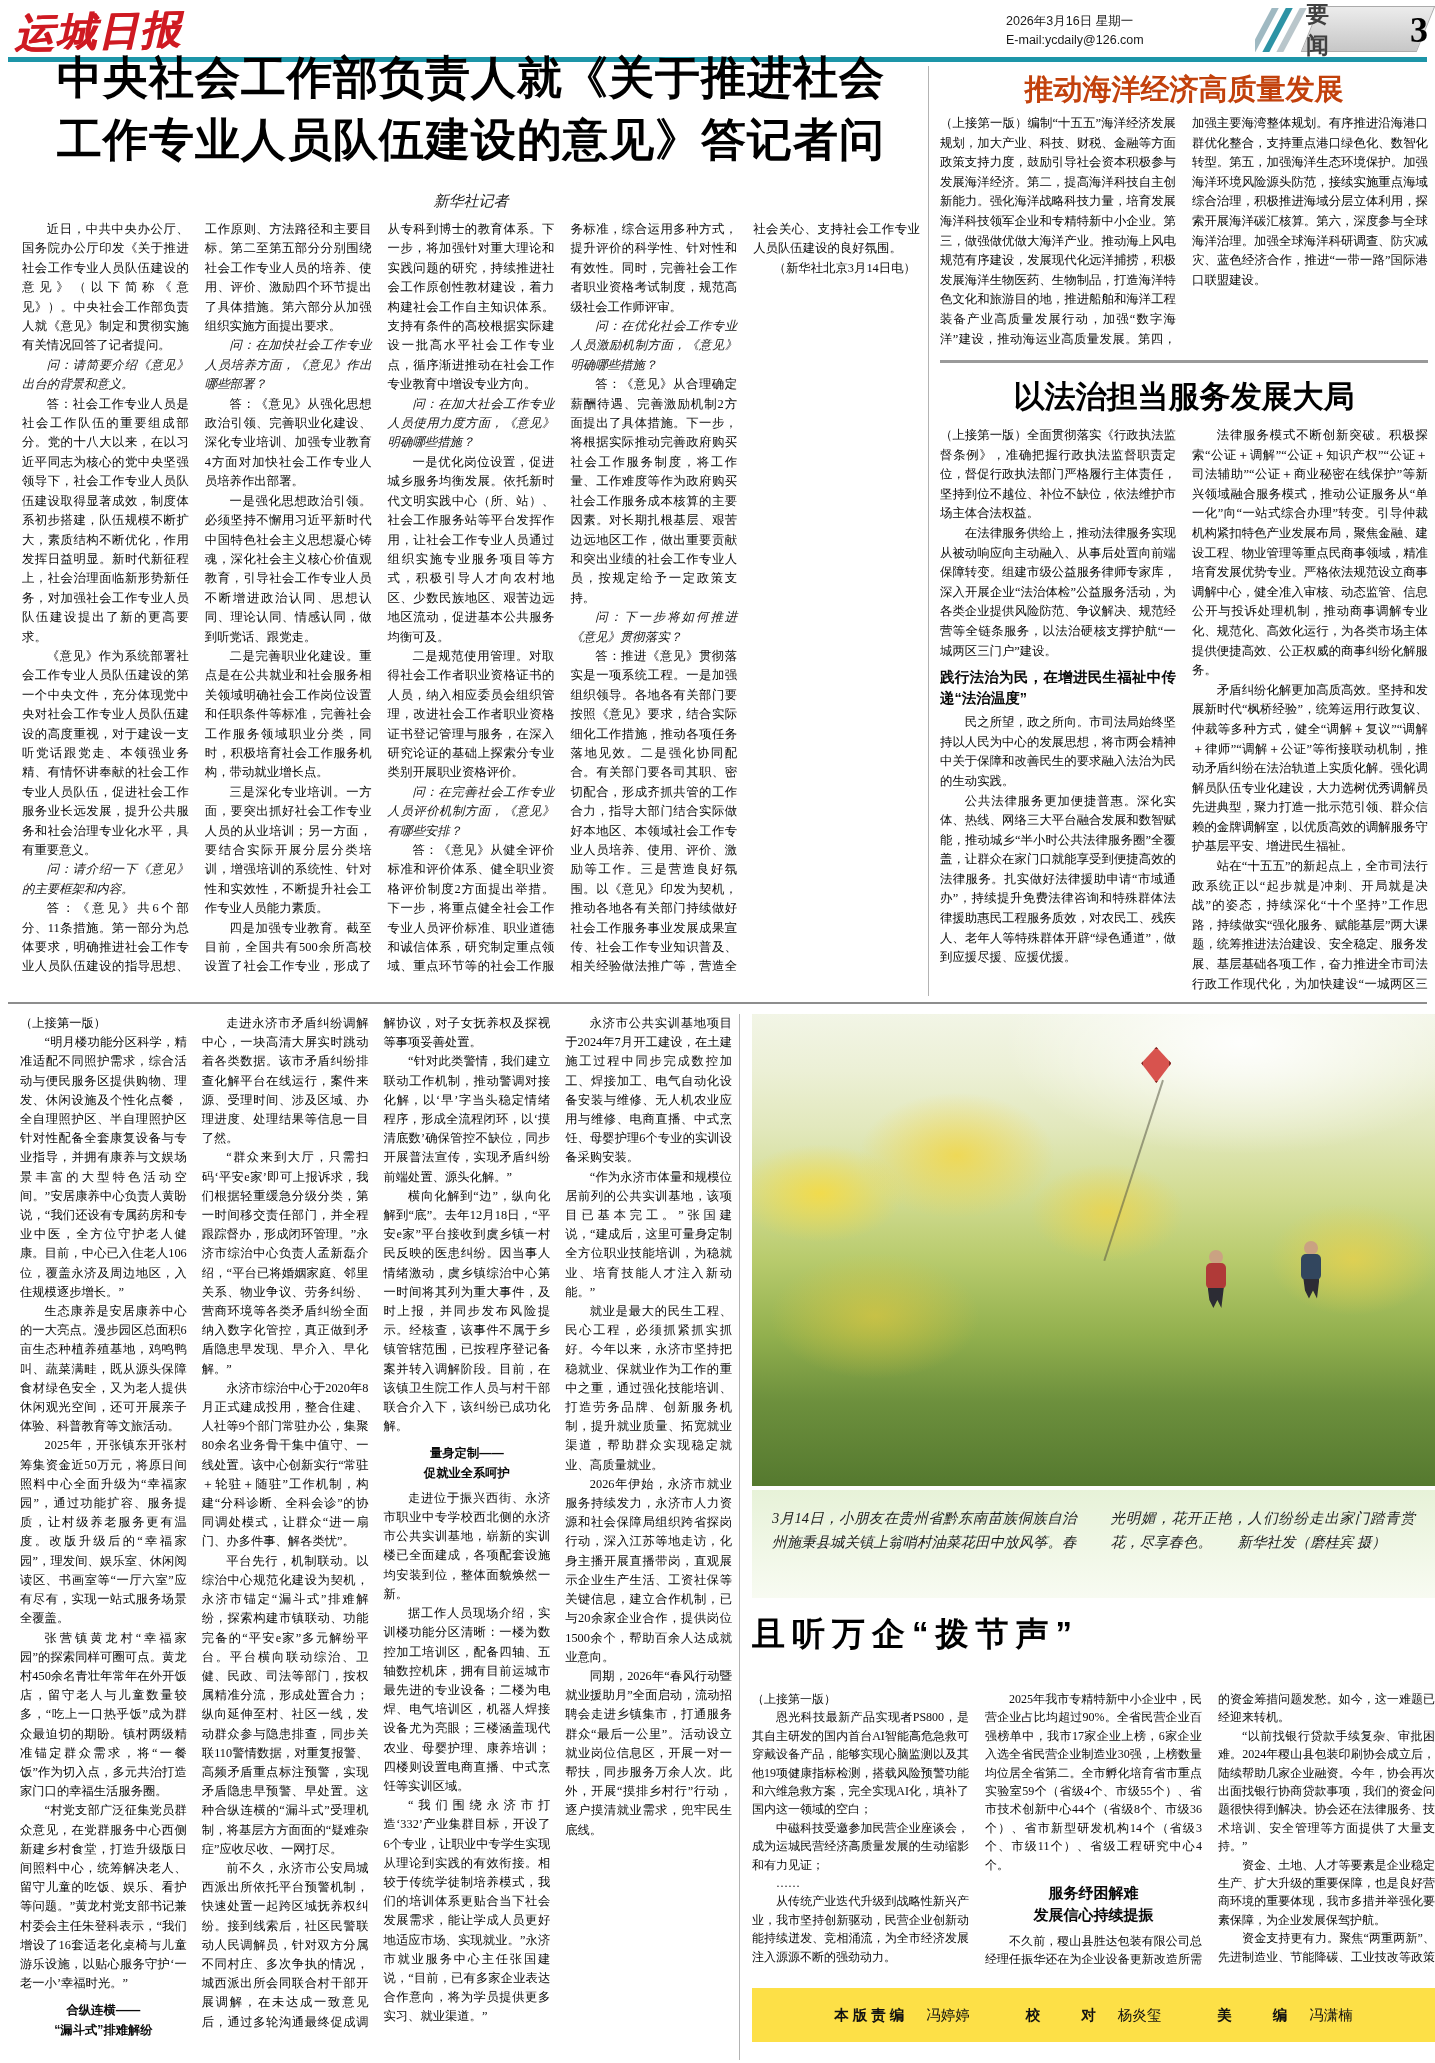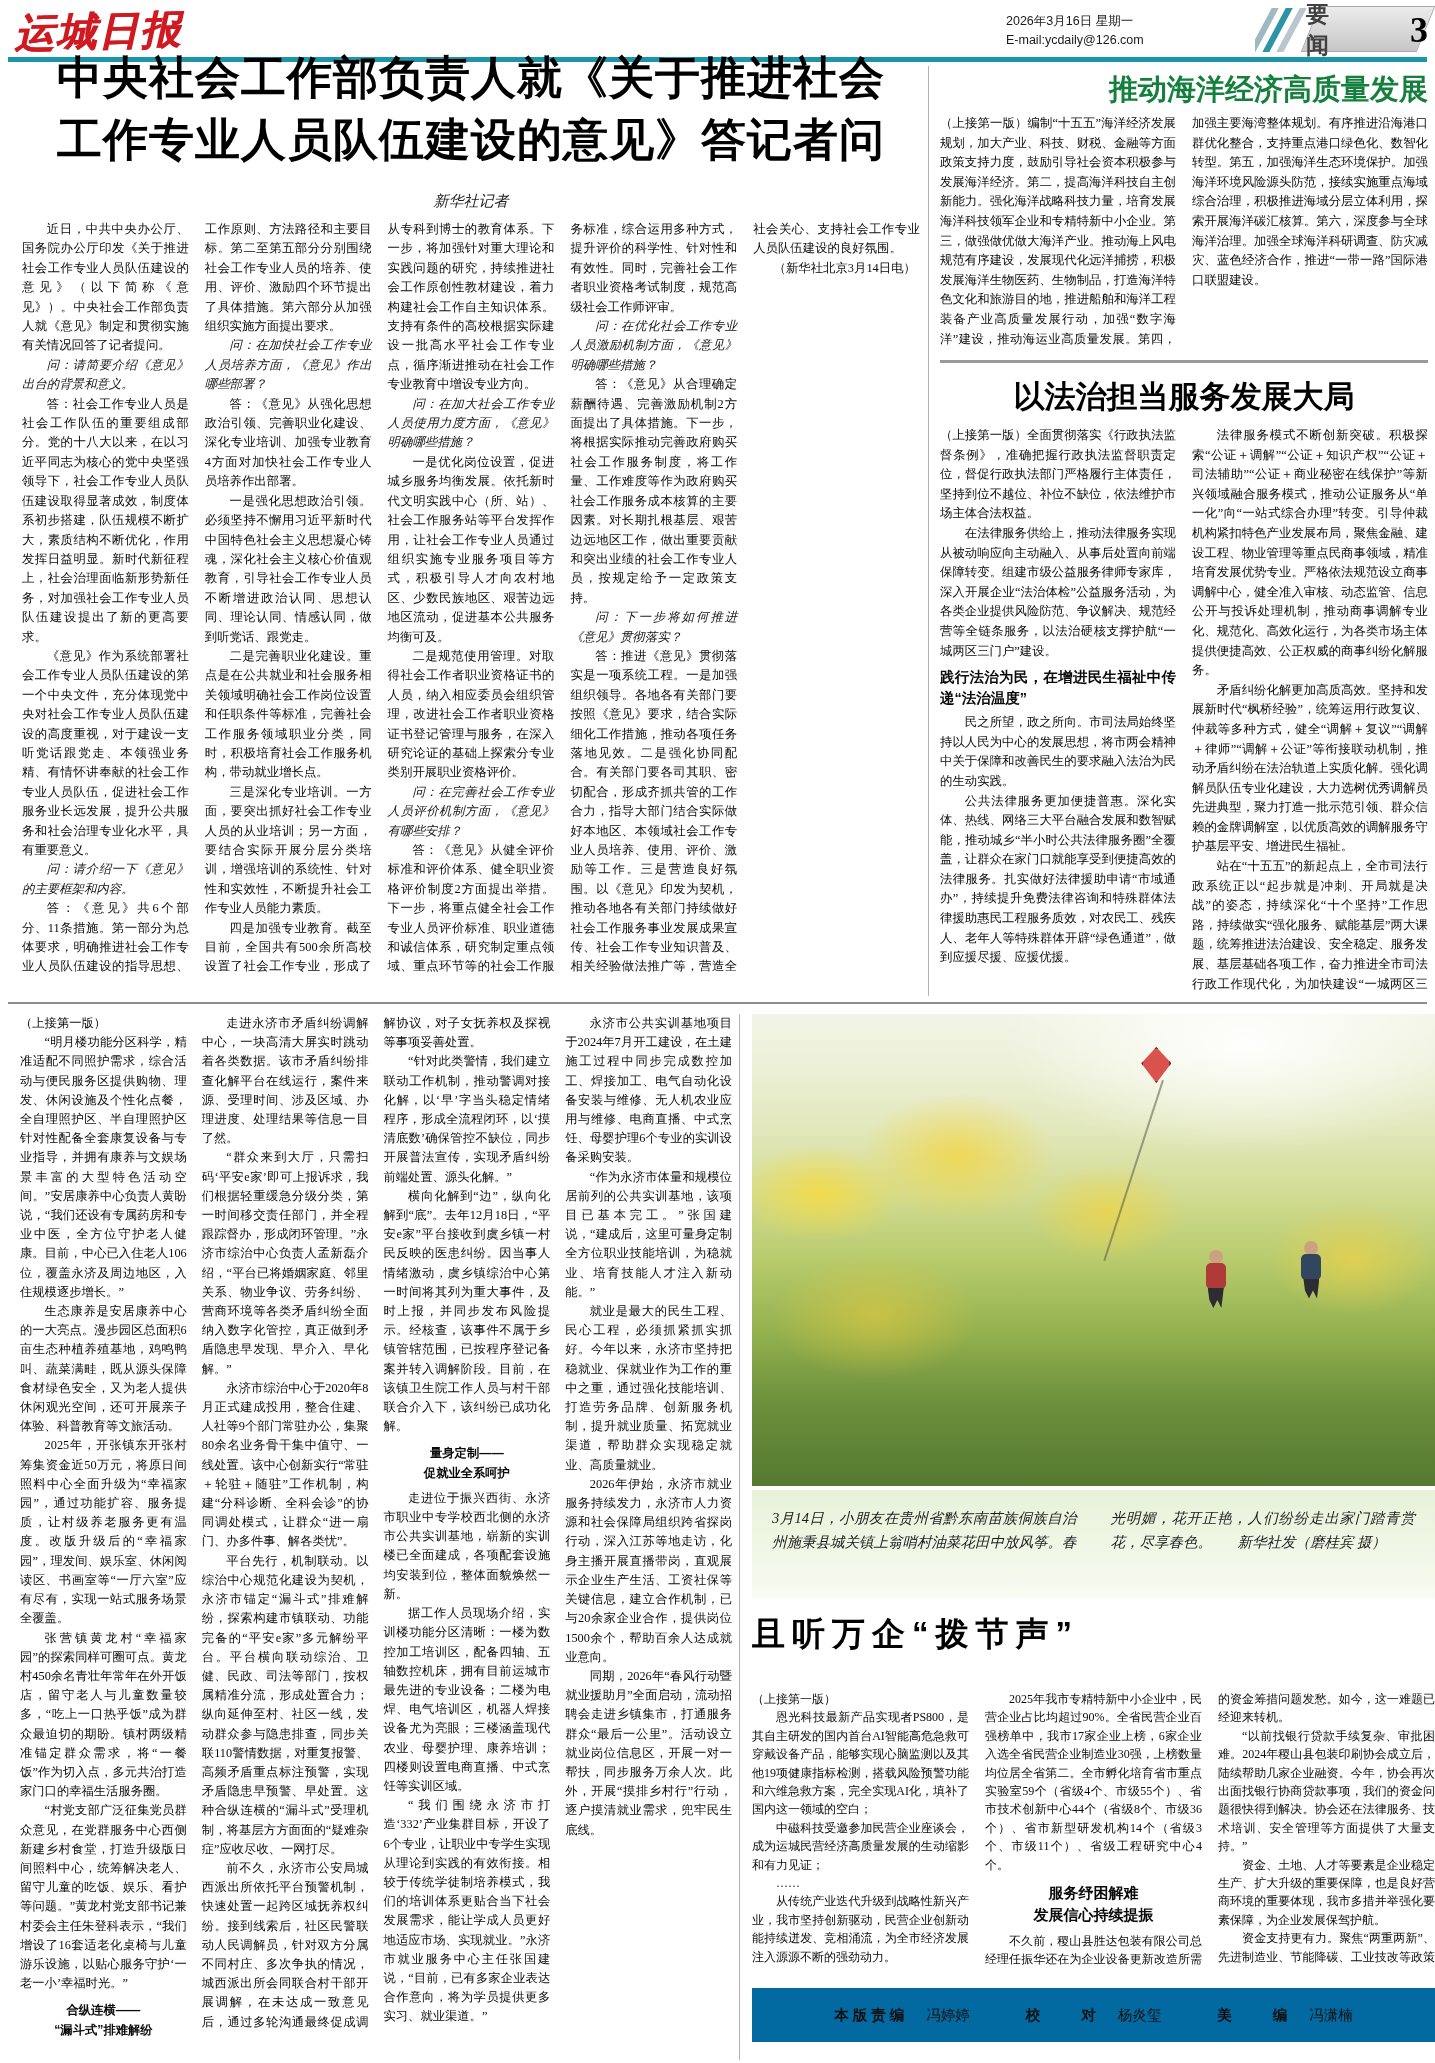--- a/index.html
+++ b/index.html
@@ -43,22 +43,22 @@
   .lead-headline{position:absolute;left:22px;top:47px;width:898px;text-align:center;
     font-family:"Liberation Sans","DejaVu Sans",sans-serif;font-weight:900;font-size:45px;
     line-height:62px;letter-spacing:1px;color:#000;}
   .lead-byline{position:absolute;left:22px;top:192px;width:898px;text-align:center;
     font-size:15px;font-style:italic;color:#222;}
   .lead-body{position:absolute;left:22px;top:220px;width:898px;height:776px;
     columns:5;column-gap:16px;font-size:12.4px;line-height:19.4px;}
   .vdiv-1{position:absolute;left:928px;top:66px;height:930px;border-left:1px solid #b3b3b3;}
 
   
-  .marine-title{position:absolute;left:940px;top:70px;width:488px;text-align:right;
-    font-family:"Liberation Sans","DejaVu Sans",sans-serif;font-weight:900;font-size:29px;color:#15803d;}
+  .marine-title{position:absolute;left:940px;top:70px;width:488px;text-align:center;
+    font-family:"Liberation Sans","DejaVu Sans",sans-serif;font-weight:900;font-size:29px;color:#c2410c;}
   .marine-body{position:absolute;left:940px;top:114px;width:488px;height:240px;
     columns:2;column-gap:16px;font-size:12.4px;line-height:19.6px;}
   .right-rule{position:absolute;left:940px;top:360px;width:488px;height:3px;background:#999;}
   .law-title{position:absolute;left:940px;top:376px;width:488px;text-align:center;
     font-family:Liberation Serif, serif;font-weight:900;font-size:31px;color:#000;}
   .law-body{position:absolute;left:940px;top:426px;width:488px;height:570px;
     columns:2;column-gap:16px;font-size:12.4px;line-height:19.6px;}
 
   .main-rule{position:absolute;left:8px;top:1002px;width:1419px;height:2px;background:#8d8d8d;}
 
@@ -100,21 +100,21 @@
 
   
   .wanqi-title{position:absolute;left:752px;top:1612px;width:683px;text-align:left;
     font-family:"Liberation Sans","DejaVu Sans",sans-serif;font-weight:900;font-size:33px;
     letter-spacing:7px;color:#000;}
   .wanqi-body{position:absolute;left:752px;top:1690px;width:683px;height:288px;
     columns:3;column-gap:16px;font-size:12px;line-height:18.4px;}
   .wanqi-body .para-sub{font-size:15px;line-height:22px;}
 
   
-  .footer-bar{position:absolute;left:752px;top:1988px;width:683px;height:54px;background:#0369a1;
+  .footer-bar{position:absolute;left:752px;top:1988px;width:683px;height:54px;background:#fde047;
     display:flex;align-items:center;justify-content:center;gap:56px;
     font-size:14.5px;color:#111;font-family:"Liberation Sans","DejaVu Sans",sans-serif;}
   .footer-item{display:flex;gap:18px;}
   .footer-role{letter-spacing:4px;font-weight:bold;}
 </style>
 </head>
 <body>
 
 <div class="page" data-interactable="false">
 

